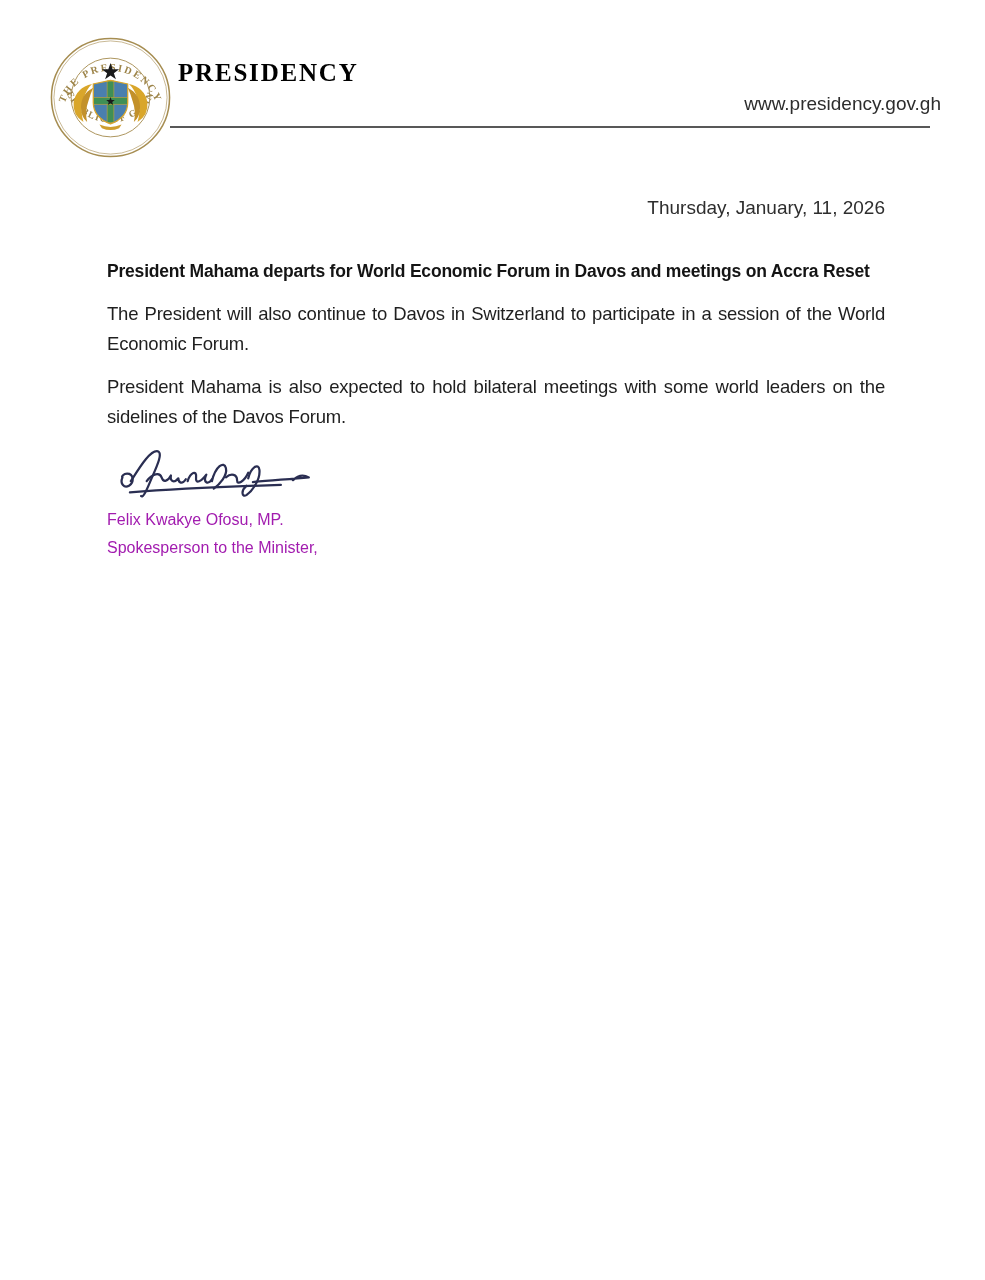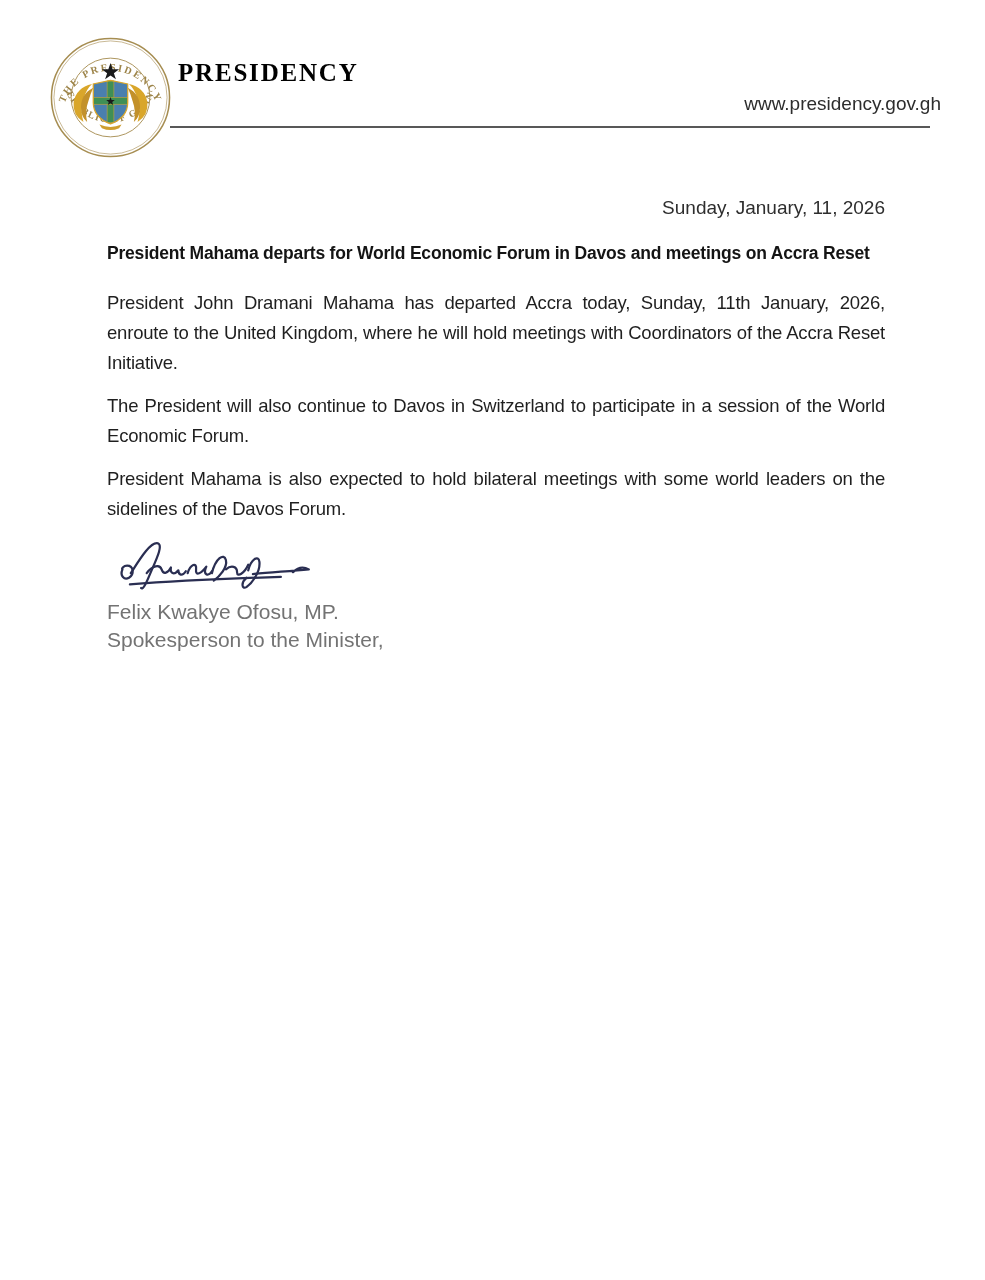--- a/index.html
+++ b/index.html
@@ -55,21 +55,21 @@
     top: 196px;
     color: #1f1f1f;
   }
   .date-line {
     text-align: right;
     font-size: 19px;
     line-height: 24px;
     color: #2e2e2e;
   }
   .headline {
-    margin-top: 18px;
+    margin-top: 36px;
     font-size: 17.5px;
     font-weight: bold;
     letter-spacing: -0.2px;
     line-height: 30px;
     color: #141414;
     white-space: nowrap;
   }
   .para {
     margin: 0;
     margin-top: 13px;
@@ -82,23 +82,23 @@
   .para.first { margin-top: 20px; }
 
   .signature-wrap {
     margin-top: 8px;
     margin-left: 8px;
     width: 205px;
     height: 58px;
   }
   .sig-block {
     margin-top: 4px;
-    font-size: 21px;
+    font-size: 16px;
     line-height: 28px;
-    color: #737373;
+    color: #a21caf;
   }
 </style>
 </head>
 <body>
 
 <div class="page">
 
   <svg class="seal" viewBox="0 0 200 200" xmlns="http://www.w3.org/2000/svg">
     <defs>
       <path id="sealTopArc" d="M 24,114 A 79,79 0 0 1 176,114" fill="none"></path>
@@ -136,25 +136,24 @@
 
   <div class="brand">
     <div>PRESIDENCY</div>
   </div>
 
   <div class="site-url">www.presidency.gov.gh</div>
 
   <div class="header-rule"></div>
 
   <div class="content">
-    <div class="date-line">Sunday, January, 11, 2026</div>
+    <div class="date-line">Thursday, January, 11, 2026</div>
 
     <div class="headline">President Mahama departs for World Economic Forum in Davos and meetings on Accra Reset</div>
 
-    <p class="para first">President John Dramani Mahama has departed Accra today, Sunday, 11th January, 2026, enroute to the United Kingdom, where he will hold meetings with Coordinators of the Accra Reset Initiative.</p>
     <p class="para">The President will also continue to Davos in Switzerland to participate in a session of the World Economic Forum.</p>
     <p class="para">President Mahama is also expected to hold bilateral meetings with some world leaders on the sidelines of the Davos Forum.</p>
 
     
     <svg class="signature-wrap" viewBox="0 0 220 62" xmlns="http://www.w3.org/2000/svg">
       <g fill="none" stroke-linecap="round" stroke-linejoin="round" stroke-width="2.4" stroke="#2a2e52">
         <path d="M8,40 C5,47 10,52 15,49 C21,45 20,36 13,36 C9,36 7,39 8,40 Z"></path>
         <path d="M17,44 C26,30 38,10 46,12 C52,14 44,30 38,44 C33,56 30,62 28,60"></path>
         <path d="M34,44 C40,36 48,34 50,40 C52,46 57,44 60,38 C59,44 63,47 68,41 C68,46 72,48 76,42"></path>
         <path d="M78,44 C81,34 88,32 87,40 C86,48 93,44 98,37 C94,46 100,48 104,42"></path>

